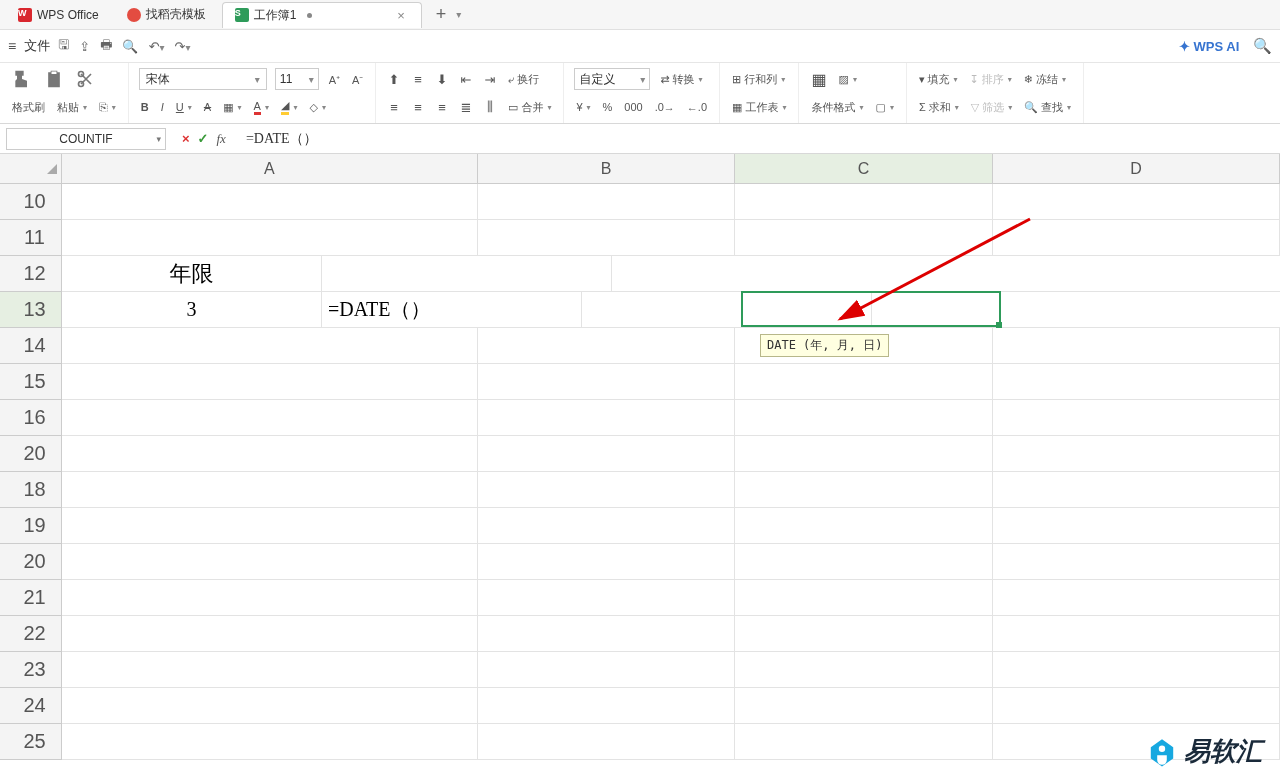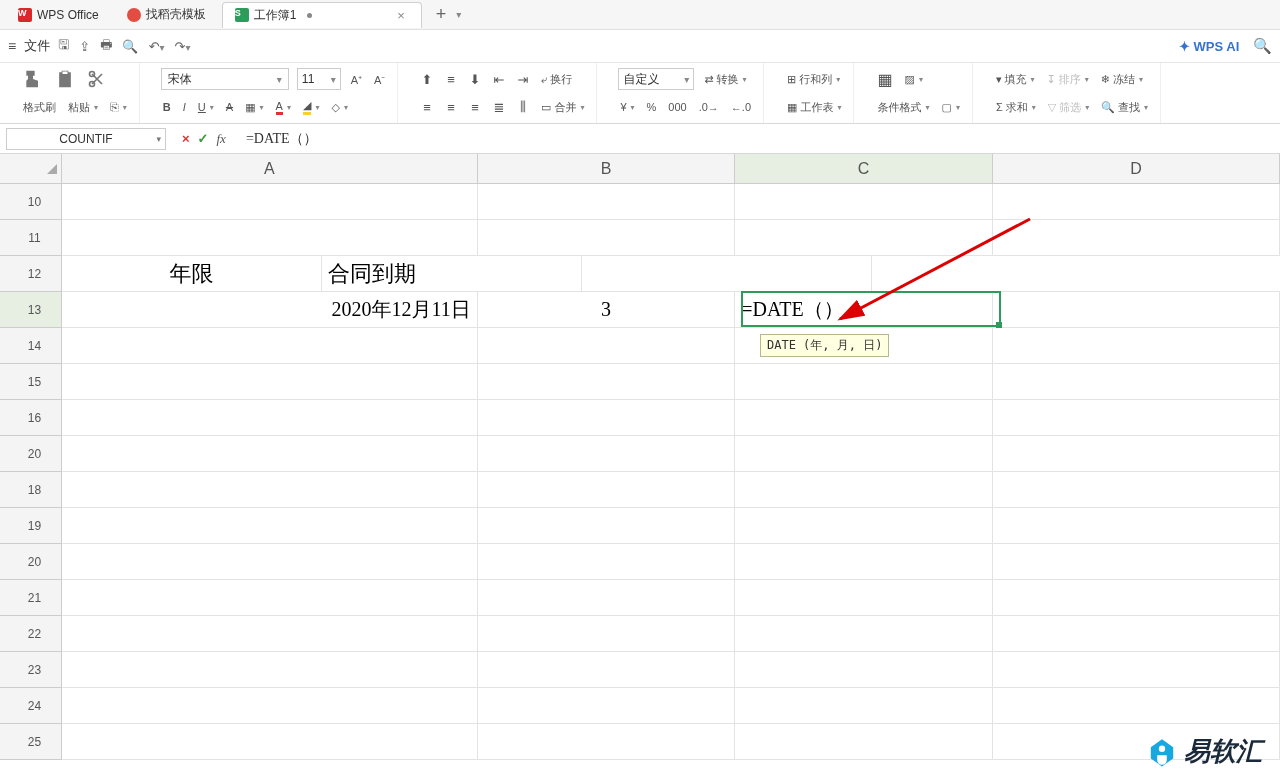--- a/index.html
+++ b/index.html
@@ -23,21 +23,21 @@
   .qa span { cursor:pointer; }
   .menus { display:flex; align-items:center; gap:22px; margin-left:20px; font-size:13px; }
   .menus span { cursor:pointer; color:#333;}
   .menus span.active { color:#1a936f; border-bottom:2px solid #1a936f; padding-bottom:3px; font-weight:500;}
   .mb-right { margin-left:auto; display:flex; align-items:center; gap:14px; font-size:13px; color:#555;}
   .ai-badge { color:#3774d0; font-weight:600;}
   .search-ic { font-size:15px; color:#555;}
 
   .ribbon { height:62px; display:flex; align-items:stretch; border-top:1px solid #e6e6e6; border-bottom:1px solid #d8d8d8; background:#fff;}
   .rgroup { display:flex; flex-direction:column; justify-content:center; padding:0 10px; border-right:1px solid #eee;}
-  .rrow  { display:flex; align-items:center; gap:8px; height:28px;margin-left:11px;}
+  .rrow  { display:flex; align-items:center; gap:8px; height:28px;}
   .rbtn  { font-size:11px; color:#555; display:flex; align-items:center; gap:3px; cursor:pointer; padding:1px 2px;}
   .rbtn.big-ic { font-size:16px;}
   .rbtn .dd { font-size:8px; color:#888; margin-left:1px;}
   .font-sel { border:1px solid #ccc; background:#fff; height:22px; width:128px; padding:0 6px; display:flex; align-items:center; font-size:12px; justify-content:space-between;}
   .size-sel { border:1px solid #ccc; background:#fff; height:22px; width:44px; padding:0 4px; display:flex; align-items:center; font-size:12px; justify-content:space-between;}
   .ic { width:16px; height:16px; display:inline-flex; align-items:center; justify-content:center; font-size:13px; color:#555;}
   .brush svg, .clip svg, .scis svg { width:20px; height:20px; }
   .nm-sel { border:1px solid #ccc; background:#fff; height:22px; width:76px; padding:0 4px; display:flex; align-items:center; font-size:12px; justify-content:space-between;gap:9px;}
 
   
@@ -51,21 +51,21 @@
   .formula-in { flex:1; padding:0 10px; font-size:14px; font-family:"SimSun",serif; }
 
   
   .grid-wrap { position:relative; height:calc(783px - 30px - 32px - 62px - 30px); overflow:hidden;}
   .corner { position:absolute; left:0; top:0; width:62px; height:30px; border-right:1px solid #ccc; border-bottom:1px solid #ccc; background:#f4f4f4; display:flex; align-items:center; justify-content:flex-end; padding-right:4px;}
   .corner svg { width:10px; height:10px; fill:#aaa;}
   .col-headers { position:absolute; left:62px; top:0; right:0; height:30px; display:flex; background:#f4f4f4; border-bottom:1px solid #ccc;}
   .ch { border-right:1px solid #ccc; display:flex; align-items:center; justify-content:center; font-size:16px; color:#555; font-family:Arial;}
   .ch.sel { background:#e6efe2;}
   .row-headers { position:absolute; left:0; top:30px; width:62px; background:#f4f4f4; border-right:1px solid #ccc;}
-  .rh { height:36px; border-bottom:1px solid #ccc; display:flex; align-items:center; justify-content:center; font-size:12px; color:#555; font-family:Arial;padding-left:8px;}
+  .rh { height:36px; border-bottom:1px solid #ccc; display:flex; align-items:center; justify-content:center; font-size:20px; color:#555; font-family:Arial;padding-left:8px;}
   .rh.sel { background:#e6efe2;}
   .cells { position:absolute; left:62px; top:30px; right:0; bottom:0;}
   .row { display:flex; height:36px; border-bottom:1px solid #e3e3e3;}
   .cell { border-right:1px solid #e3e3e3; display:flex; align-items:center; padding:0 6px; font-size:20px; font-family:"SimSun",serif; color:#000;}
   .cell.center { justify-content:center;}
   .cell.right  { justify-content:flex-end;}
   .active-cell-border { position:absolute; border:2px solid #2e9b5a; pointer-events:none;}
   .fh { position:absolute; width:6px; height:6px; background:#2e9b5a; right:-3px; bottom:-3px;}
   .tooltip { position:absolute; background:#ffffe1; border:1px solid #b7b78a; padding:2px 6px; font-size:12px; font-family:"SimSun",monospace; color:#333;}
   .watermark { position:absolute; right:18px; bottom:14px; display:flex; align-items:center; gap:6px; font-size:26px; font-weight:800; color:#1a2a3a; font-style:italic;}
@@ -311,25 +311,23 @@
         <div class="cell" style="width: 290px;"></div>
       </div>
       <div class="row">
         <div class="cell" style="width: 420px;"></div>
         <div class="cell" style="width: 260px;"></div>
         <div class="cell" style="width: 260px;"></div>
         <div class="cell" style="width: 290px;"></div>
       </div>
       <div class="row">
         <div class="cell center" style="width: 260px; font-size: 22px;">年限</div>
-        <div class="cell" style="width: 260px; font-size: 22px;">合同到期</div>
         <div class="cell" style="width: 290px; font-size: 22px;"></div>
       </div>
       <div class="row">
-        <div class="cell right" style="width: 420px;">2020年12月11日</div>
         <div class="cell center" style="width: 260px;">3</div>
         <div class="cell" style="width: 260px;">=DATE（）</div>
         <div class="cell" style="width: 290px;"></div>
       </div>
       <div class="row">
         <div class="cell" style="width: 420px;"></div>
         <div class="cell" style="width: 260px;"></div>
         <div class="cell" style="width: 260px;"></div>
         <div class="cell" style="width: 290px;"></div>
       </div>

